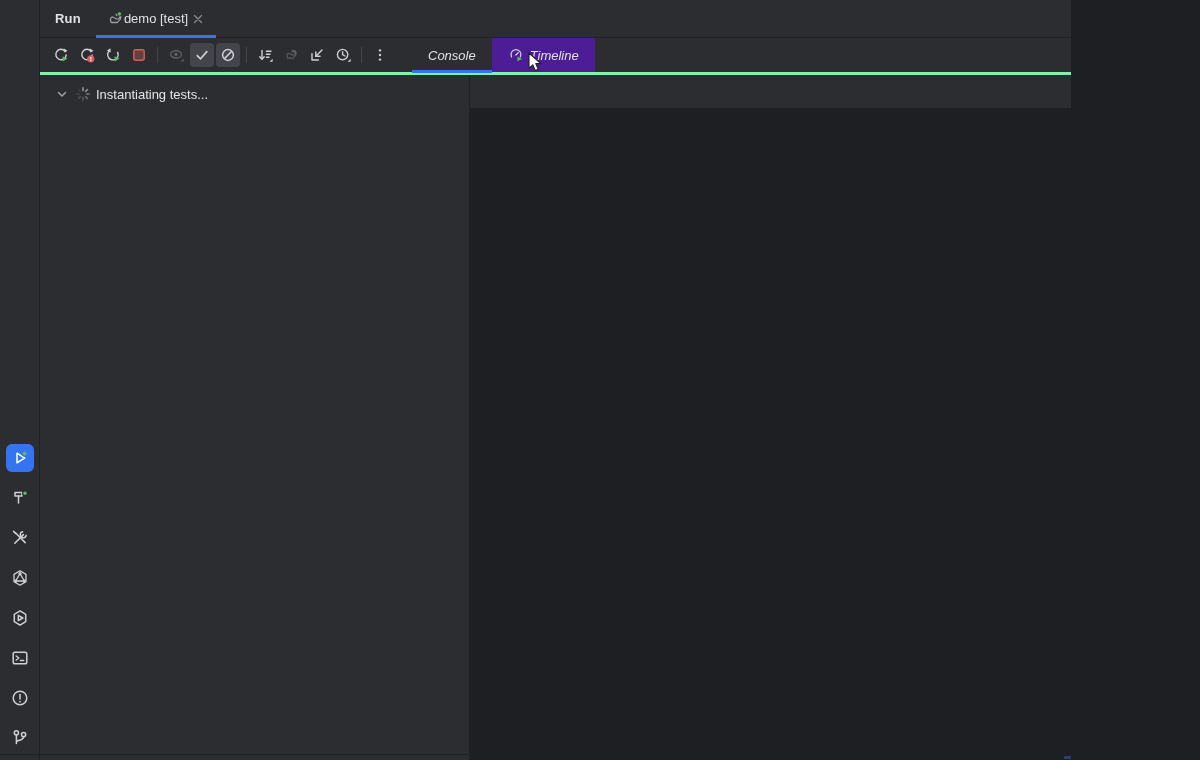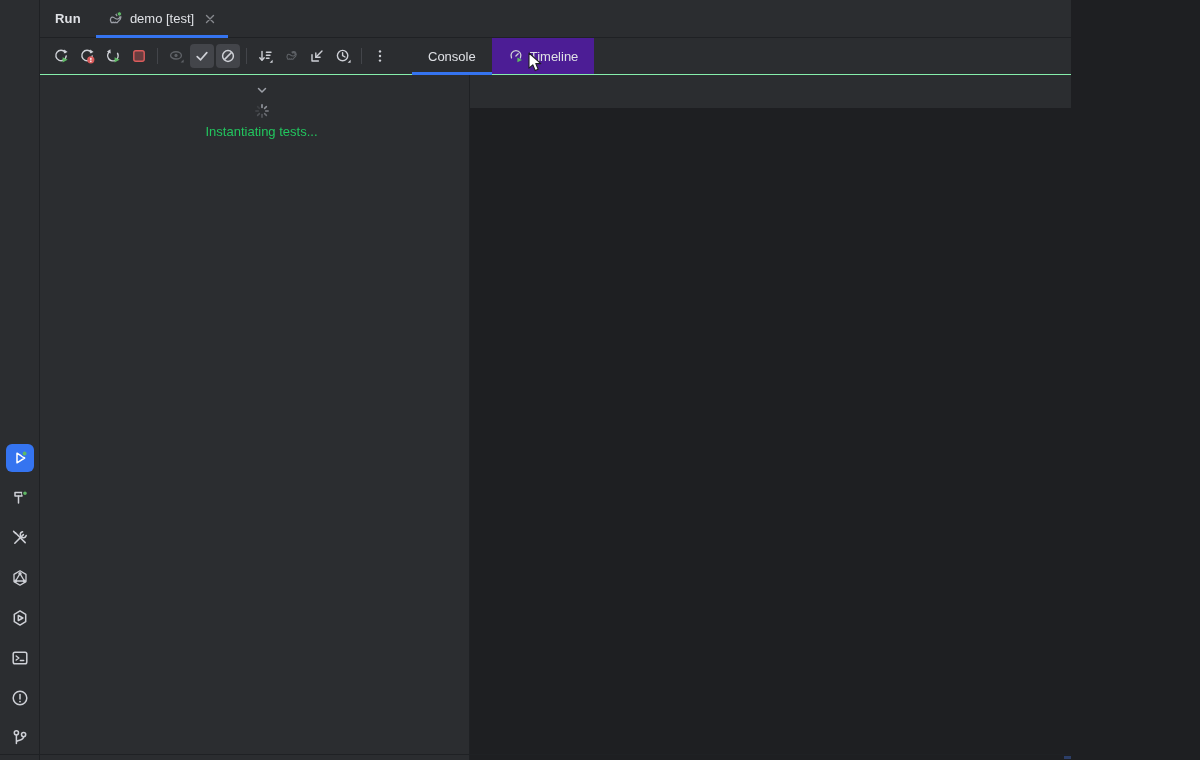--- a/index.html
+++ b/index.html
@@ -11,46 +11,46 @@
   .stripe-spacer{height:444px;flex:none;}
   .sbtn{width:28px;height:28px;border-radius:6px;display:flex;align-items:center;
         justify-content:center;margin-bottom:12px;color:#ced0d6;flex:none;cursor:default;}
   .sbtn.active{background:#3574f0;color:#ffffff;}
   
   .main{width:1118px;flex:none;display:flex;flex-direction:column;box-sizing:border-box;
         border-right:1px solid #1f2124;}
   .titlebar{height:38px;flex:none;box-sizing:border-box;border-bottom:1px solid #1f2124;
             display:flex;align-items:center;padding:0 14px 0 15px;}
   .run-title{font-size:13px;font-weight:bold;color:#dfe1e5;letter-spacing:.2px;}
-  .dtab{position:relative;height:100%;display:flex;align-items:center;gap:6px;
+  .dtab{position:relative;height:100%;display:flex;align-items:center;
         padding:0 10px;margin-left:15px;font-size:13px;color:#dfe1e5;}
   .dtab .underline{position:absolute;left:0;right:0;bottom:-1px;height:3px;background:#3574f0;}
   .tab-close{width:16px;height:16px;margin-left:2px;display:flex;align-items:center;
              justify-content:center;color:#87898e;}
   .tb-actions{margin-left:auto;display:flex;align-items:center;gap:8px;color:#9da0a8;}
   
-  .toolbar{height:37px;flex:none;box-sizing:border-box;border-bottom:1px solid #86efac;
-           display:flex;align-items:center;padding-left:9px;}
+  .toolbar{height:37px;flex:none;box-sizing:border-box;border-bottom:3px solid #86efac;
+           display:flex;align-items:center;padding-left:9px;font-style:italic;}
   .tbtn{width:24px;height:24px;border-radius:4px;display:flex;align-items:center;
         justify-content:center;color:#ced0d6;margin-right:2px;flex:none;}
   .tbtn.selected{background:#43454a;}
   .tbtn.disabled{color:#5f6267;}
   .tsep{width:1px;height:16px;background:#43454a;margin:0 6px 0 4px;flex:none;}
   .view-tabs{display:flex;height:100%;margin-left:18px;}
   .vtab{position:relative;display:flex;align-items:center;gap:6px;padding:0 16px;
         font-size:13px;color:#dfe1e5;}
   .vtab .underline{display:none;}
   .vtab.selected .underline{display:block;position:absolute;left:0;right:0;bottom:-1px;
         height:3px;background:#3574f0;}
   .vtab.hovered{background:#4c1d95;}
   
   .content{flex:1;display:flex;min-height:0;}
   .tree{width:430px;flex:none;box-sizing:border-box;border-right:1px solid #1f2124;
         padding:7px 0 0 14px;}
-  .tree-row{display:flex;align-items:center;gap:5px;height:24px;font-size:13px;color:#22c55e;flex-direction:column;}
+  .tree-row{display:flex;align-items:center;gap:5px;height:24px;font-size:13px;color:#e5e5e5;}
   .console{flex:1;display:flex;min-width:0;}
   .viewport-col{flex:1;display:flex;flex-direction:column;min-width:0;}
   .view-top{height:33px;flex:none;}
   .view-dark{flex:1;background:#1e1f22;}
   .sb-col{width:11px;flex:none;display:flex;flex-direction:column;}
   .sb-top{height:33px;flex:none;}
   .sb-thumb{flex:1;background:#3e4145;}
   .gutter{width:40px;flex:none;display:flex;flex-direction:column;align-items:center;
           padding-top:38px;}
   .gbtn{width:24px;height:24px;border-radius:4px;display:flex;align-items:center;

